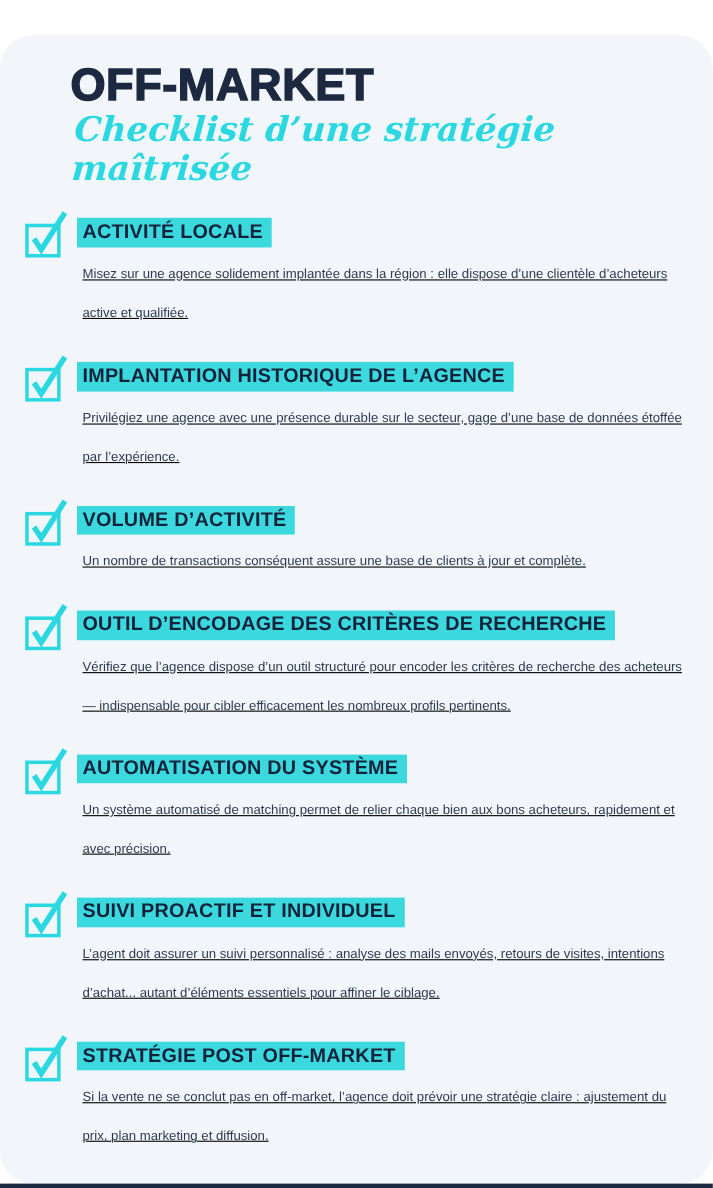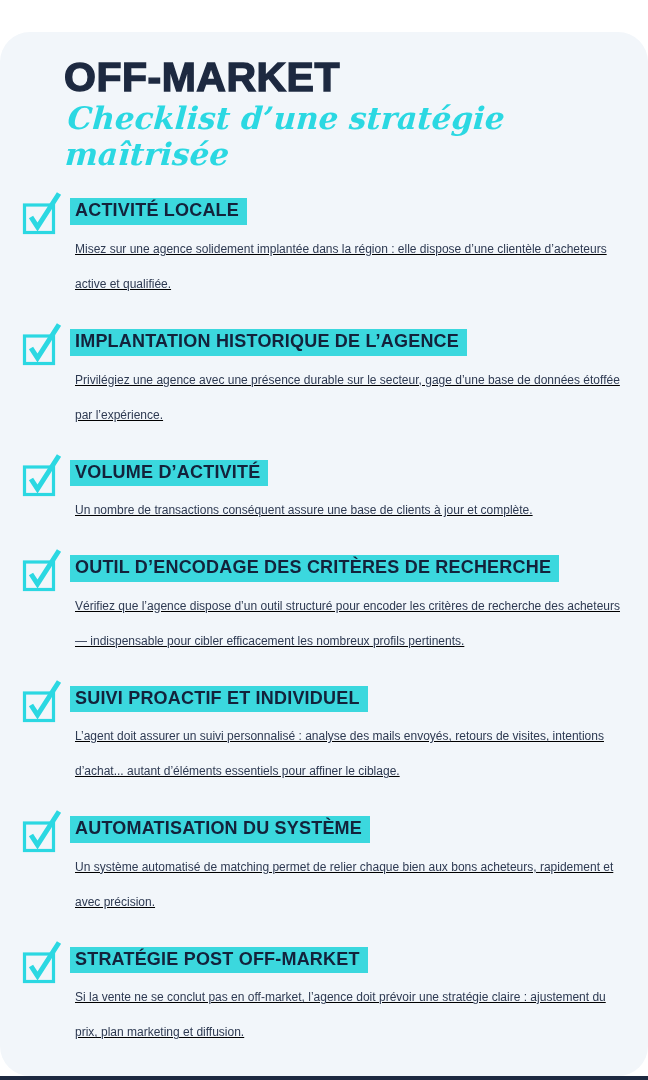--- a/index.html
+++ b/index.html
@@ -131,33 +131,33 @@
         <div class="item-body">Vérifiez que l’agence dispose d’un outil structuré pour encoder les critères de recherche des acheteurs — indispensable pour cibler efficacement les nombreux profils pertinents.</div>
       </div>
     </li>
 
     <li class="item">
       <svg class="checkbox" viewBox="0 0 40 46" fill="none">
         <rect x="2.5" y="15" width="29" height="27.5" stroke="#2bd8e2" stroke-width="3.2"></rect>
         <polyline points="9,27 15.5,37 37,3.5" stroke="#2bd8e2" stroke-width="5" stroke-linejoin="miter"></polyline>
       </svg>
       <div class="item-content">
-        <span class="item-heading">SUIVI PROACTIF ET INDIVIDUEL</span>
-        <div class="item-body">L’agent doit assurer un suivi personnalisé : analyse des mails envoyés, retours de visites, intentions d’achat... autant d’éléments essentiels pour affiner le ciblage.</div>
+        <span class="item-heading">AUTOMATISATION DU SYSTÈME</span>
+        <div class="item-body">Un système automatisé de matching permet de relier chaque bien aux bons acheteurs, rapidement et avec précision.</div>
       </div>
     </li>
 
     <li class="item">
       <svg class="checkbox" viewBox="0 0 40 46" fill="none">
         <rect x="2.5" y="15" width="29" height="27.5" stroke="#2bd8e2" stroke-width="3.2"></rect>
         <polyline points="9,27 15.5,37 37,3.5" stroke="#2bd8e2" stroke-width="5" stroke-linejoin="miter"></polyline>
       </svg>
       <div class="item-content">
-        <span class="item-heading">AUTOMATISATION DU SYSTÈME</span>
-        <div class="item-body">Un système automatisé de matching permet de relier chaque bien aux bons acheteurs, rapidement et avec précision.</div>
+        <span class="item-heading">SUIVI PROACTIF ET INDIVIDUEL</span>
+        <div class="item-body">L’agent doit assurer un suivi personnalisé : analyse des mails envoyés, retours de visites, intentions d’achat... autant d’éléments essentiels pour affiner le ciblage.</div>
       </div>
     </li>
 
     <li class="item">
       <svg class="checkbox" viewBox="0 0 40 46" fill="none">
         <rect x="2.5" y="15" width="29" height="27.5" stroke="#2bd8e2" stroke-width="3.2"></rect>
         <polyline points="9,27 15.5,37 37,3.5" stroke="#2bd8e2" stroke-width="5" stroke-linejoin="miter"></polyline>
       </svg>
       <div class="item-content">
         <span class="item-heading">STRATÉGIE POST OFF-MARKET</span>

